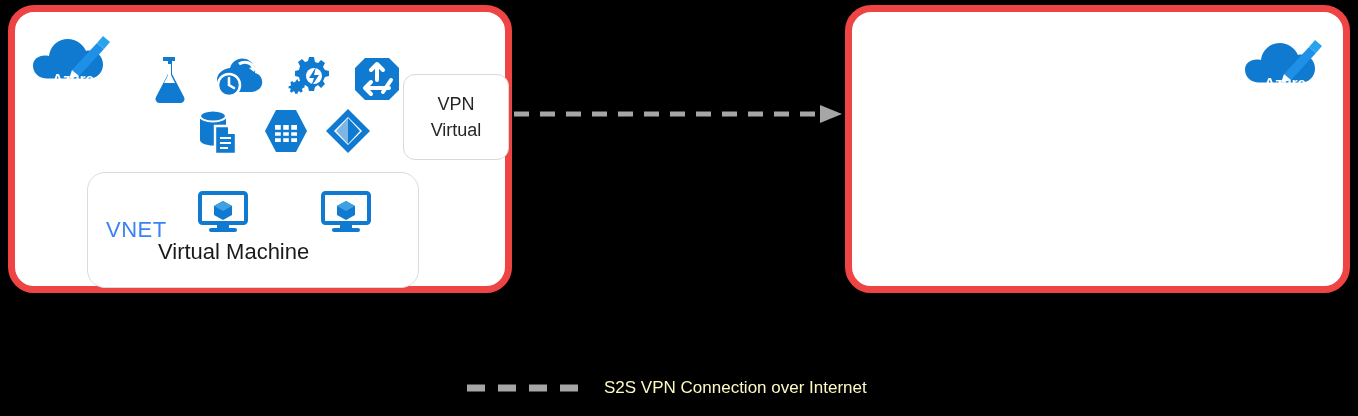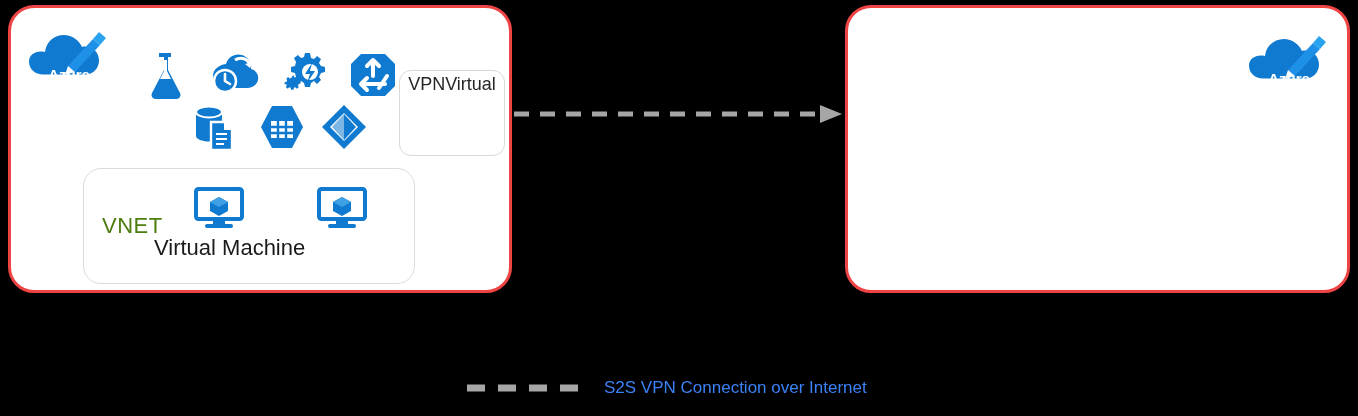--- a/index.html
+++ b/index.html
@@ -8,21 +8,21 @@
     background:#000000;
     font-family:"Liberation Sans", sans-serif;
     position:relative;overflow:hidden;
   }
   .stage{position:absolute;inset:0;}
 
   
   .region{
     position:absolute;
     background:#ffffff;
-    border:3px solid #ef4444;
+    border:7px solid #ef4444;
     border-radius:26px;
     box-sizing:border-box;
   }
   #region-left {left:8px;  top:5px; width:504px; height:288px;}
   #region-right{left:845px;top:5px; width:505px; height:288px;}
 
   
   .azure-logo{position:absolute;width:96px;height:62px;}
   #azure-logo-left {left:10px;  top:18px;}
   #azure-logo-right{right:10px; top:22px;}
@@ -40,39 +40,39 @@
   #l-ic-sqldb   {left:181px; top:96px;  width:46px; height:48px;}
   #l-ic-grid    {left:248px; top:96px;  width:46px; height:46px;}
   #l-ic-diamond {left:310px; top:96px;  width:46px; height:46px;}
 
   
   .gateway{
     position:absolute;
     background:#ffffff;
     border:1.6px solid #d9d9d9;
     border-radius:12px;
-    display:flex;flex-direction:row;
-    justify-content:center;
+    display:flex;flex-direction:column;
+    align-items:center;justify-content:center;
     color:#262626;font-size:18px;line-height:1.45;
     box-sizing:border-box;
   }
   #gateway-left {left:388px; top:62px; width:106px; height:86px;}
 
   
   .vnet{
     position:absolute;
     background:#ffffff;
     border:1.6px solid #dcdcdc;
     border-radius:18px;
     box-sizing:border-box;
   }
   #vnet-left {left:72px;  top:160px; width:332px; height:116px;}
   .vnet-label{
     position:absolute;
-    color:#4d7c0f;font-size:22px;letter-spacing:0.5px;
+    color:#3b82f6;font-size:22px;letter-spacing:0.5px;
   }
   #vnet-label-left {left:18px; top:44px;}
 
   .vm{position:absolute;width:50px;height:42px;}
   .vm svg{display:block;width:100%;height:100%;}
   #vm-l-1{left:110px; top:18px;}
   #vm-l-2{left:233px; top:18px;}
 
   .vm-caption{position:absolute;color:#1a1a1a;font-size:22px;white-space:nowrap;}
   #vm-caption-left {left:70px;  top:66px;}
@@ -83,21 +83,21 @@
   }
   #connector svg{display:block;width:100%;height:100%;}
 
   
   #legend{
     position:absolute;left:465px;top:378px;
     display:flex;align-items:center;gap:14px;
   }
   #legend-dashes{display:block;width:125px;height:12px;}
   #legend-label{
-    color:#3b82f6;font-size:17px;white-space:nowrap;
+    color:#fef9c3;font-size:17px;white-space:nowrap;
     font-family:"Liberation Sans", sans-serif;
   }
 </style>
 </head>
 <body>
 
 <div class="stage">
 
   <div class="region" id="region-left">
 

